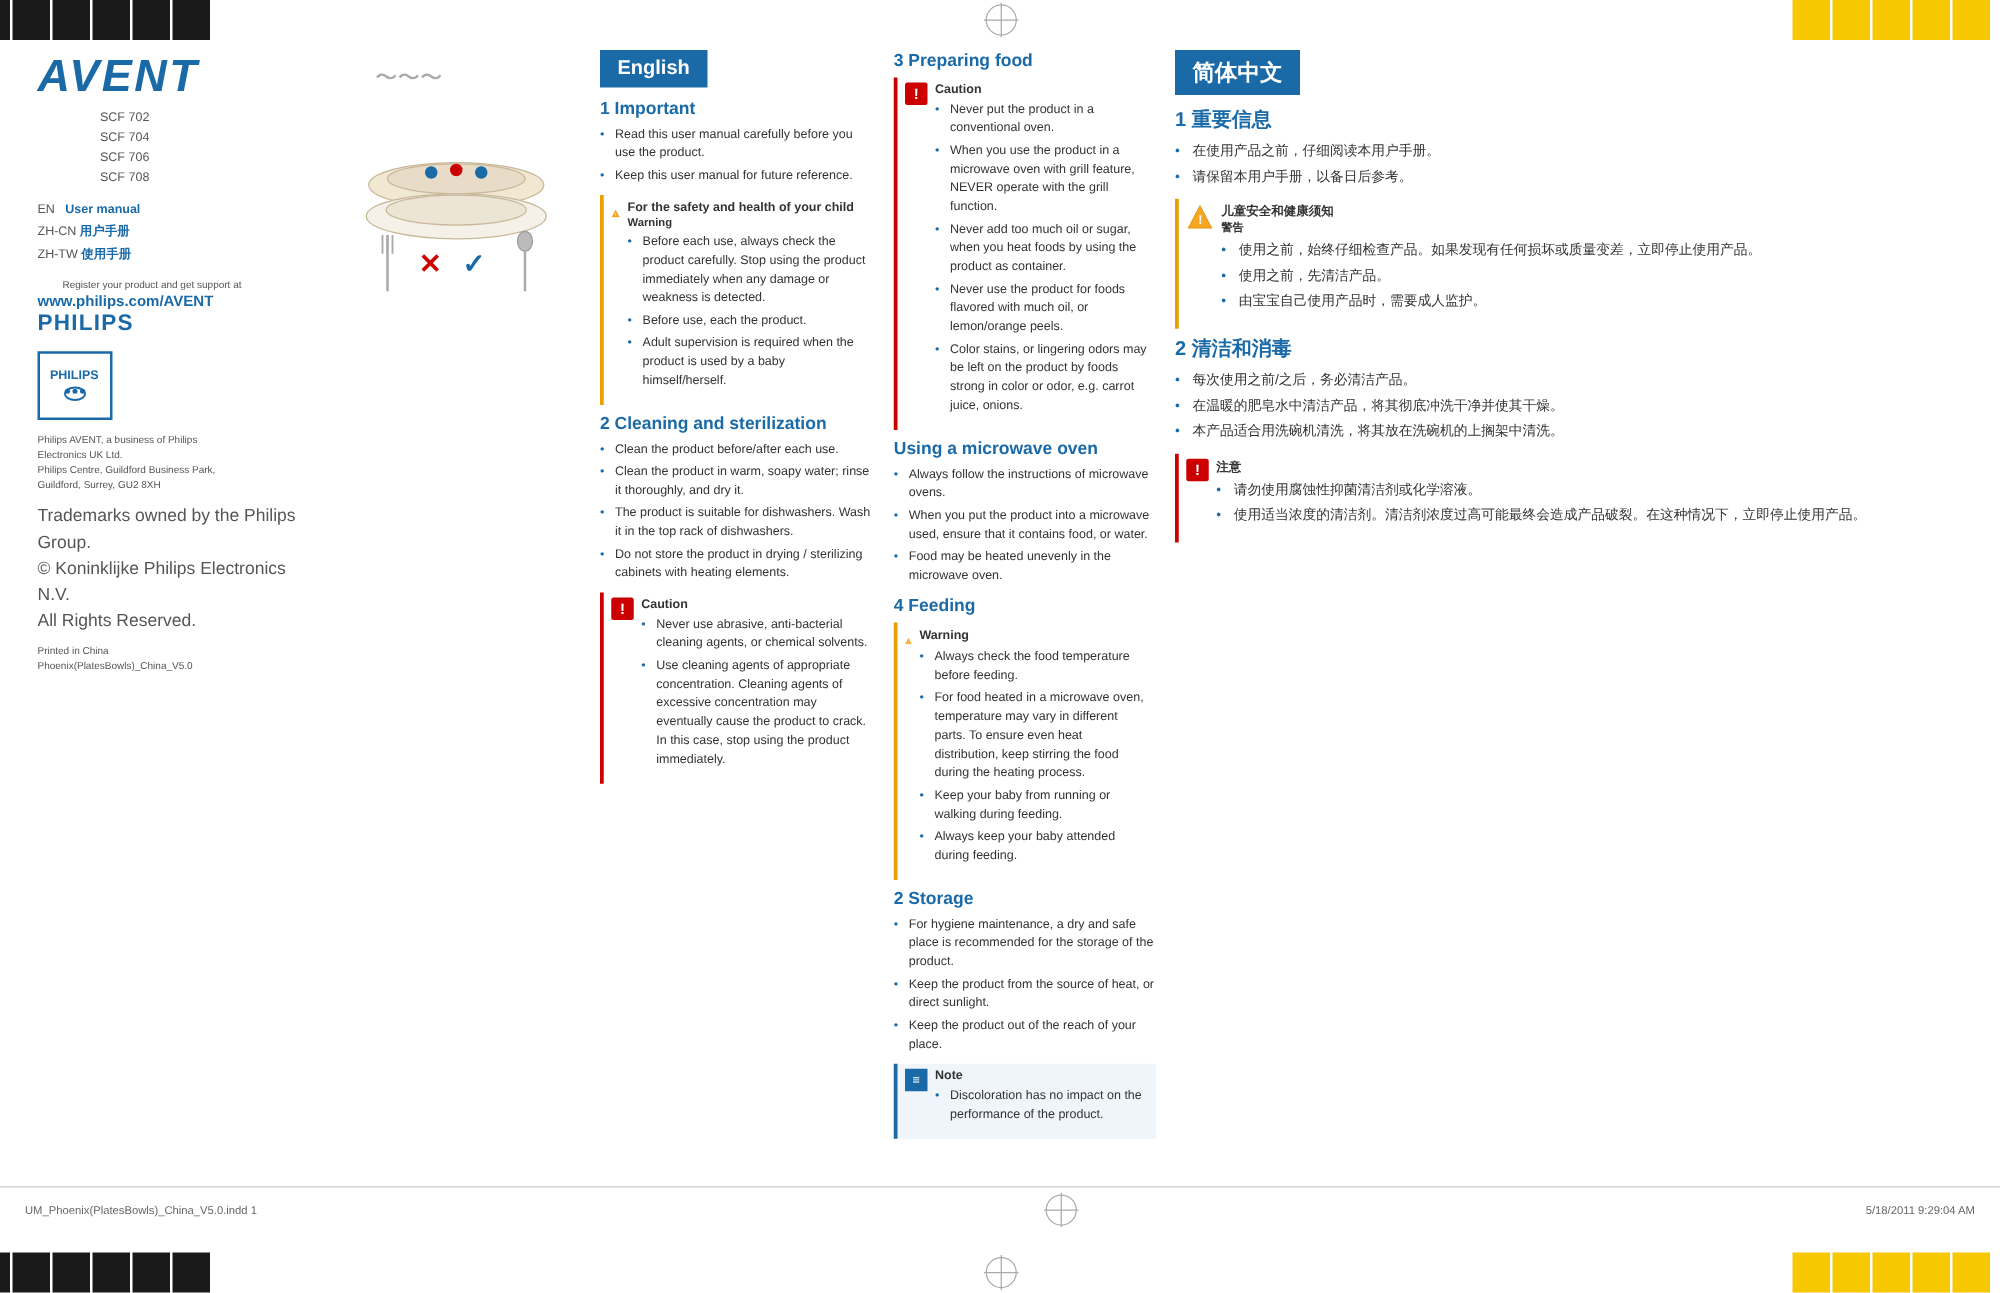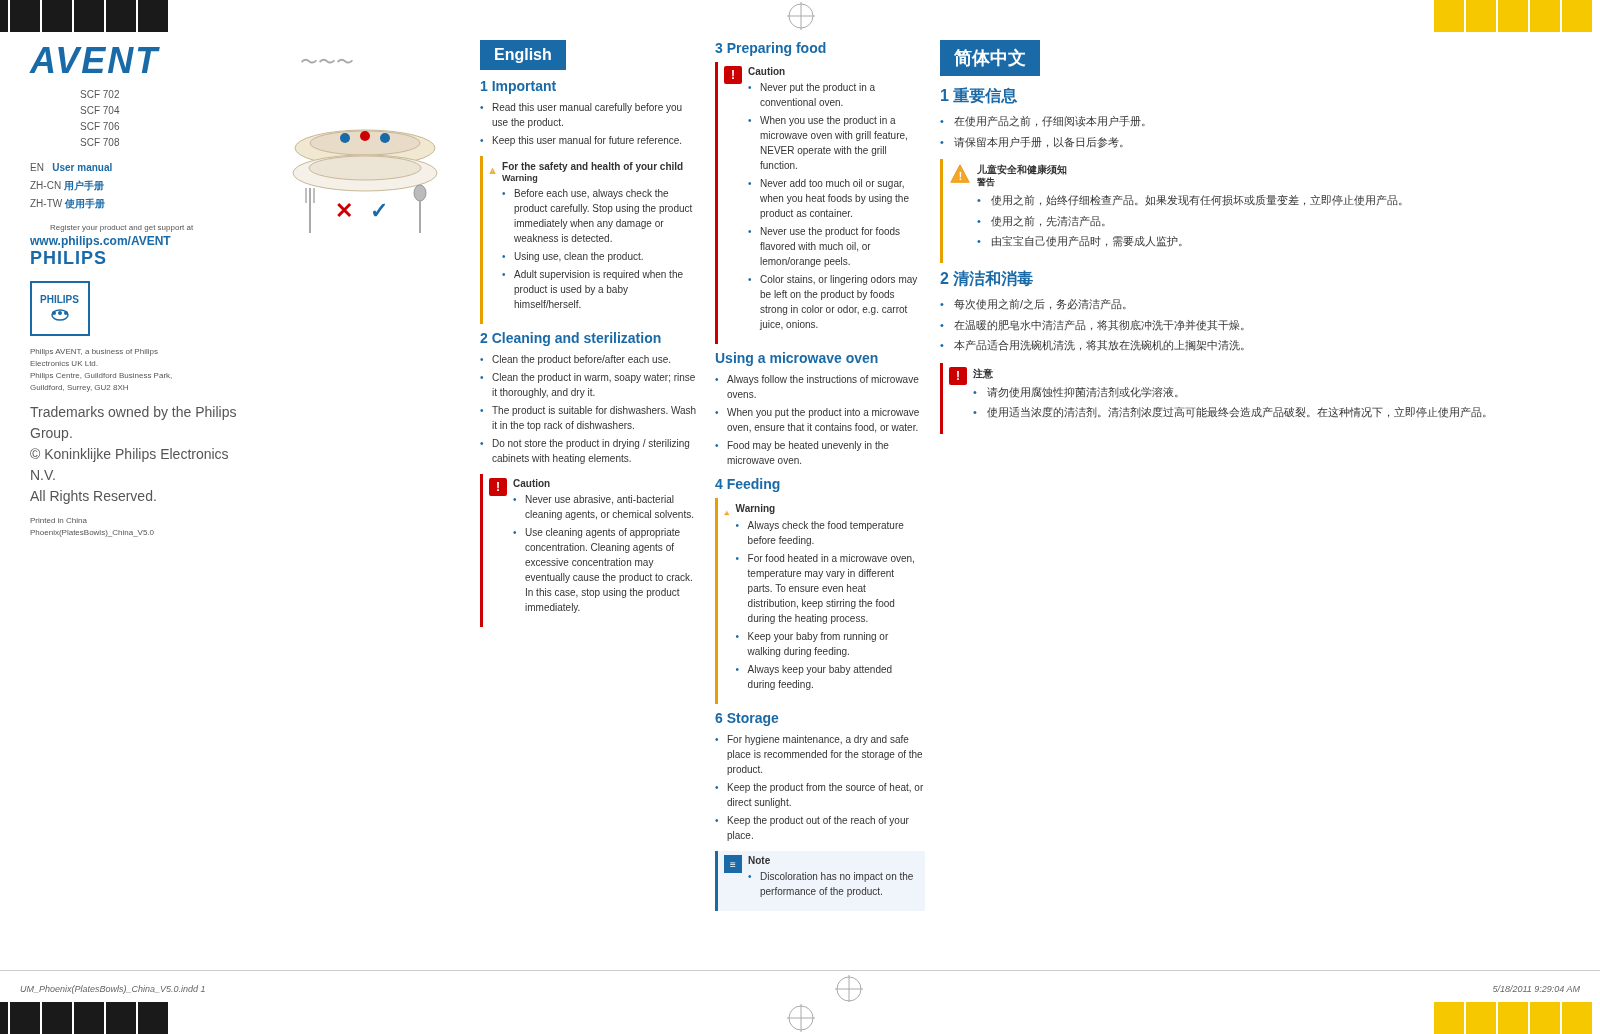--- a/index.html
+++ b/index.html
@@ -278,31 +278,30 @@
 
     
     .warn-triangle {
       width: 22px;
       height: 22px;
     }
 
     
     .footer-bar {
       position: absolute;
-      bottom: 27px;
+      bottom: 48px;
       left: 0;
       right: 0;
       display: flex;
       justify-content: space-between;
       align-items: center;
       padding: 4px 20px;
       border-top: 1px solid #ccc;
       font-size: 9px;
       color: #666;
-      font-style: italic;
     }
 
     
     .color-strip-top {
       width: 100%;
       height: 32px;
       display: flex;
     }
   </style>
 </head>
@@ -445,21 +444,21 @@
     <div class="warning-box">
       <svg class="warn-triangle" viewBox="0 0 24 24">
         <polygon points="12,2 22,21 2,21" fill="#f5a623" stroke="#e8960a" stroke-width="1"></polygon>
         <text x="10.5" y="18" font-size="11" fill="white" font-weight="bold">!</text>
       </svg>
       <div>
         <div class="warning-title">For the safety and health of your child</div>
         <div style="font-size:9px;font-weight:bold;color:#333;">Warning</div>
         <ul class="bullet-list" style="margin-top:3px;">
           <li>Before each use, always check the product carefully. Stop using the product immediately when any damage or weakness is detected.</li>
-          <li>Using use, clean the product.</li>
+          <li>Before use, each the product.</li>
           <li>Adult supervision is required when the product is used by a baby himself/herself.</li>
         </ul>
       </div>
     </div>
 
     
     <div class="section-title">2  Cleaning and sterilization</div>
     <ul class="bullet-list">
       <li>Clean the product before/after each use.</li>
       <li>Clean the product in warm, soapy water; rinse it thoroughly, and dry it.</li>
@@ -493,21 +492,21 @@
           <li>Never add too much oil or sugar, when you heat foods by using the product as container.</li>
           <li>Never use the product for foods flavored with much oil, or lemon/orange peels.</li>
           <li>Color stains, or lingering odors may be left on the product by foods strong in color or odor, e.g. carrot juice, onions.</li>
         </ul>
       </div>
     </div>
 
     <div class="section-title" style="margin-top:6px;">Using a microwave oven</div>
     <ul class="bullet-list">
       <li>Always follow the instructions of microwave ovens.</li>
-      <li>When you put the product into a microwave oven, ensure that it contains food, or water.</li>
+      <li>When you put the product into a microwave used, ensure that it contains food, or water.</li>
       <li>Food may be heated unevenly in the microwave oven.</li>
     </ul>
 
     <div class="section-title">4  Feeding</div>
 
     <div class="warning-box">
       <svg class="warn-triangle" viewBox="0 0 24 24">
         <polygon points="12,2 22,21 2,21" fill="#f5a623" stroke="#e8960a" stroke-width="1"></polygon>
         <text x="10.5" y="18" font-size="11" fill="white" font-weight="bold">!</text>
       </svg>
@@ -515,21 +514,21 @@
         <div class="warning-title">Warning</div>
         <ul class="bullet-list" style="margin-top:3px;">
           <li>Always check the food temperature before feeding.</li>
           <li>For food heated in a microwave oven, temperature may vary in different parts. To ensure even heat distribution, keep stirring the food during the heating process.</li>
           <li>Keep your baby from running or walking during feeding.</li>
           <li>Always keep your baby attended during feeding.</li>
         </ul>
       </div>
     </div>
 
-    <div class="section-title">6  Storage</div>
+    <div class="section-title">2  Storage</div>
     <ul class="bullet-list">
       <li>For hygiene maintenance, a dry and safe place is recommended for the storage of the product.</li>
       <li>Keep the product from the source of heat, or direct sunlight.</li>
       <li>Keep the product out of the reach of your place.</li>
     </ul>
 
     <div class="note-box">
       <div class="note-icon">≡</div>
       <div>
         <div class="note-title">Note</div>

